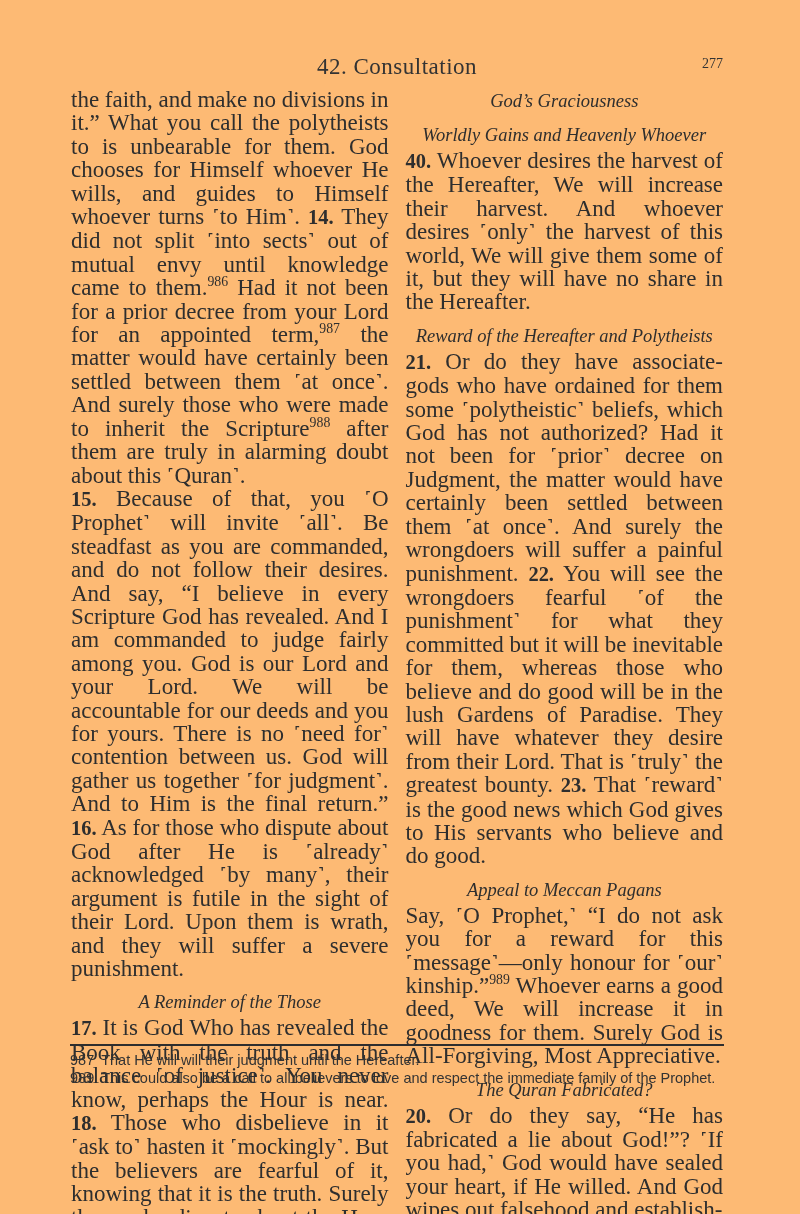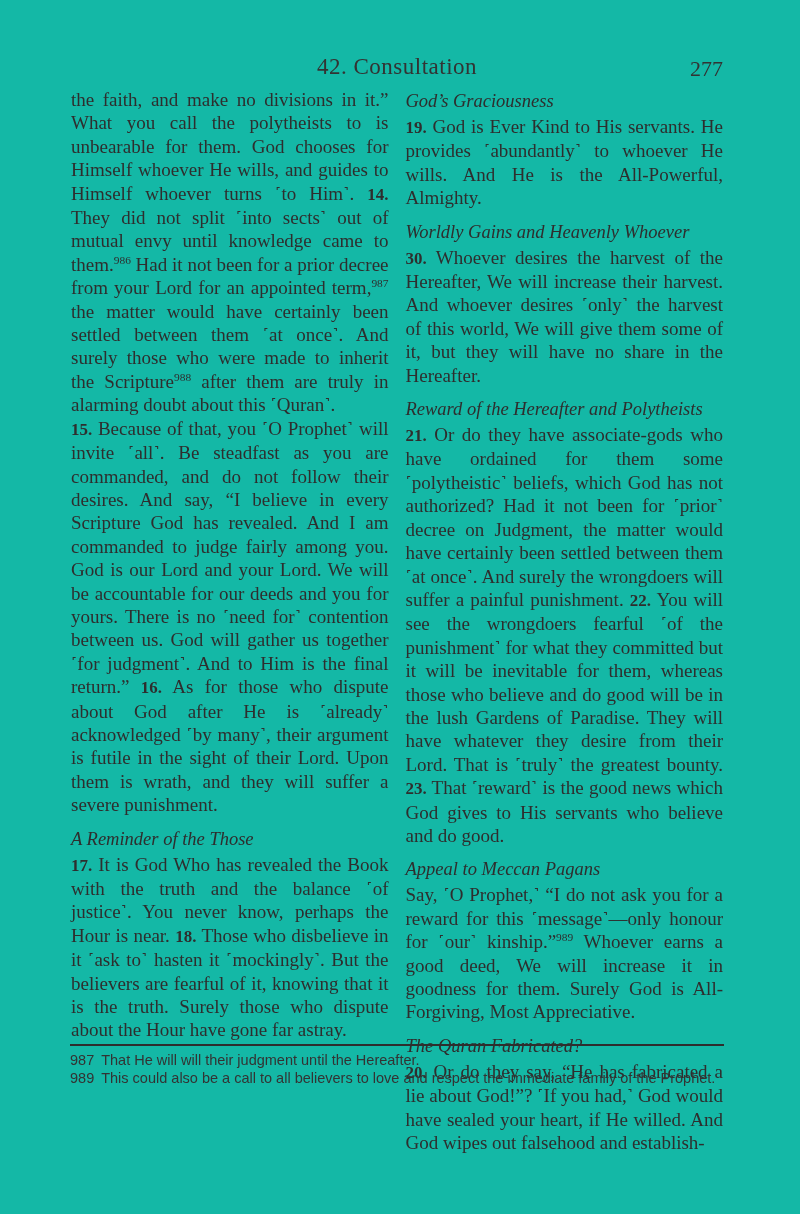--- a/index.html
+++ b/index.html
@@ -2,21 +2,21 @@
 <html><head>
 <meta charset="utf-8">
 <style>
   * { margin: 0; padding: 0; box-sizing: border-box; }
   html, body { background: #e8e8e8; }
   .page {
     position: relative;
     width: 800px;
     height: 1214px;
     margin: 0 auto;
-    background: #14b8a6;
+    background: #fdba74;
     font-family: "Liberation Serif", "DejaVu Serif", serif;
     color: #2e2e2e;
     overflow: hidden;
   }
   
   .page-header {
     position: absolute;
     top: 54px;
     left: 71px;
     width: 652px;
@@ -25,45 +25,45 @@
   .chapter-title {
     text-align: center;
     font-size: 23px;
     letter-spacing: 0.5px;
     color: #333333;
   }
   .page-number {
     position: absolute;
     right: 0;
     top: 2px;
-    font-size: 22px;
+    font-size: 14px;
     color: #333333;
   }
   
   .columns {
     position: absolute;
     top: 88px;
     left: 71px;
     width: 652px;
     display: flex;
     gap: 17px;
   }
   .column {
     flex: 1 1 0;
     min-width: 0;
   }
   .para {
-    font-size: 19px;
+    font-size: 23px;
     line-height: 23.4px;
     text-align: justify;
     color: #2e2e2e;
   }
   .section-heading {
     font-style: italic;
-    text-align: left;
+    text-align: center;
     font-size: 18.5px;
     line-height: 23px;
     margin: 11px 0 2px 0;
     color: #2e2e2e;
   }
   .column > .section-heading:first-child { margin-top: 2px; }
   .verse-num {
     font-weight: bold;
     font-size: 0.89em;
   }
@@ -104,23 +104,22 @@
 
   <div class="columns">
     <div class="column">
         <p class="para">the faith, and make no divisions in it.” What you call the polytheists to is unbearable for them. God chooses for Himself whoever He wills, and guides to Himself whoever turns ˹to Him˺. <span class="verse-num">14.</span> They did not split ˹into sects˺ out of mutual envy until knowledge came to them.<sup class="fn-ref">986</sup> Had it not been for a prior decree from your Lord for an appointed term,<sup class="fn-ref">987</sup> the matter would have certainly been settled between them ˹at once˺. And surely those who were made to inherit the Scripture<sup class="fn-ref">988</sup> after them are truly in alarming doubt about this ˹Quran˺.</p>
         <p class="para"><span class="verse-num">15.</span> Because of that, you ˹O Prophet˺ will invite ˹all˺. Be steadfast as you are commanded, and do not follow their desires. And say, “I believe in every Scripture God has revealed. And I am commanded to judge fairly among you. God is our Lord and your Lord. We will be accountable for our deeds and you for yours. There is no ˹need for˺ contention between us. God will gather us together ˹for judgment˺. And to Him is the final return.” <span class="verse-num">16.</span> As for those who dispute about God after He is ˹already˺ acknowledged ˹by many˺, their argument is futile in the sight of their Lord. Upon them is wrath, and they will suffer a severe punishment.</p>
         <div class="section-heading">A Reminder of the Those</div>
         <p class="para"><span class="verse-num">17.</span> It is God Who has revealed the Book with the truth and the balance ˹of justice˺. You never know, perhaps the Hour is near. <span class="verse-num">18.</span> Those who disbelieve in it ˹ask to˺ hasten it ˹mockingly˺. But the believers are fearful of it, knowing that it is the truth. Surely those who dispute about the Hour have gone far astray.</p>
       </div>
     <div class="column">
         <div class="section-heading">God’s Graciousness</div>
-        <p class="para"><span class="verse-num">19.</span> God is Ever Kind to His servants. He provides ˹abundantly˺ to whoever He wills. And He is the All-Powerful, Almighty.</p>
         <div class="section-heading">Worldly Gains and Heavenly Whoever</div>
-        <p class="para"><span class="verse-num">30.</span> Whoever desires the harvest of the Hereafter, We will increase their harvest. And whoever desires ˹only˺ the harvest of this world, We will give them some of it, but they will have no share in the Hereafter.</p>
+        <p class="para"><span class="verse-num">40.</span> Whoever desires the harvest of the Hereafter, We will increase their harvest. And whoever desires ˹only˺ the harvest of this world, We will give them some of it, but they will have no share in the Hereafter.</p>
         <div class="section-heading">Reward of the Hereafter and Polytheists</div>
         <p class="para"><span class="verse-num">21.</span> Or do they have associate-gods who have ordained for them some ˹polytheistic˺ beliefs, which God has not authorized? Had it not been for ˹prior˺ decree on Judgment, the matter would have certainly been settled between them ˹at once˺. And surely the wrongdoers will suffer a painful punishment. <span class="verse-num">22.</span> You will see the wrongdoers fearful ˹of the punishment˺ for what they committed but it will be inevitable for them, whereas those who believe and do good will be in the lush Gardens of Paradise. They will have whatever they desire from their Lord. That is ˹truly˺ the greatest bounty. <span class="verse-num">23.</span> That ˹reward˺ is the good news which God gives to His servants who believe and do good.</p>
         <div class="section-heading">Appeal to Meccan Pagans</div>
         <p class="para">Say, ˹O Prophet,˺ “I do not ask you for a reward for this ˹message˺—only honour for ˹our˺ kinship.”<sup class="fn-ref">989</sup> Whoever earns a good deed, We will increase it in goodness for them. Surely God is All-Forgiving, Most Appreciative.</p>
         <div class="section-heading">The Quran Fabricated?</div>
         <p class="para"><span class="verse-num">20.</span> Or do they say, “He has fabricated a lie about God!”? ˹If you had,˺ God would have sealed your heart, if He willed. And God wipes out falsehood and establish-</p>
       </div>
   </div>
 
   <div class="footnotes">

